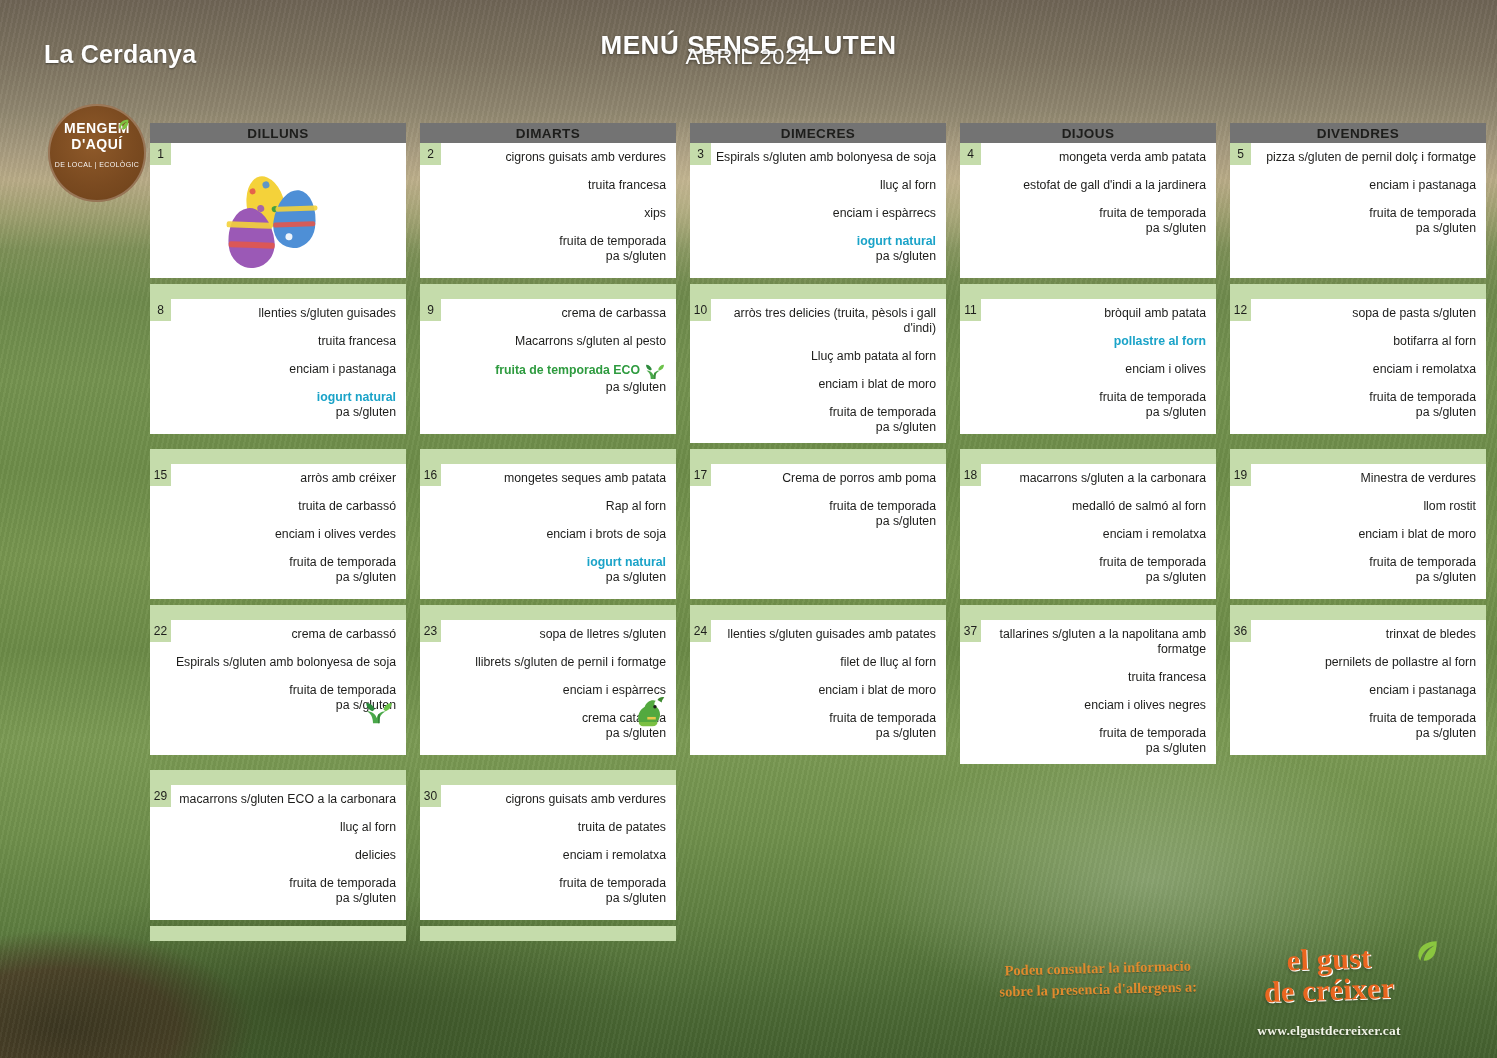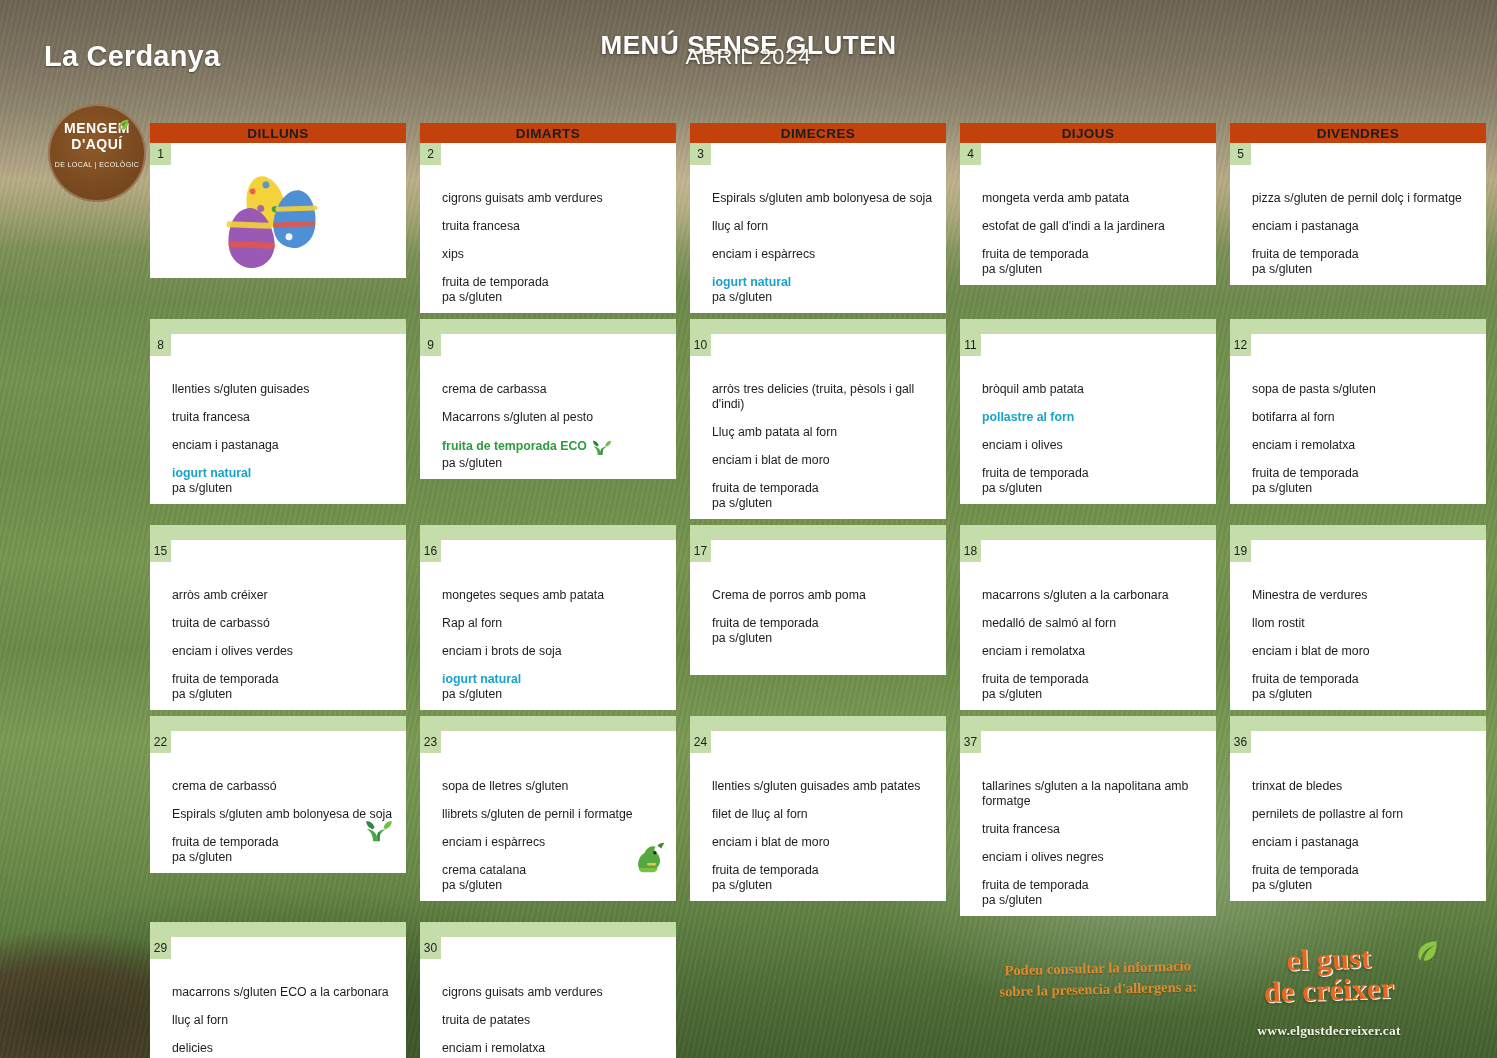--- a/index.html
+++ b/index.html
@@ -43,21 +43,21 @@
     width: 330px; height: 210px;
     background: radial-gradient(ellipse 260px 130px at 60px 180px, #3d3020 0%, #4e3d28 45%, rgba(70,60,40,0) 75%);
     opacity: .85;
   }
 
   
   .brand-title {
     position: absolute;
     left: 44px; top: 40px;
     color: #ffffff;
-    font-size: 29px;
+    font-size: 25px;
     font-weight: bold;
     letter-spacing: .2px;
     text-shadow: 0 1px 2px rgba(0,0,0,.45);
   }
   .doc-title {
     position: absolute;
     left: 0; right: 0; top: 30px;
     text-align: center;
     color: #ffffff;
     font-size: 26px;
@@ -122,21 +122,21 @@
   .cal-row {
     display: flex;
     gap: 14px;
   }
   .col {
     width: 256px;
     flex: 0 0 256px;
   }
   .dayhead {
     height: 20px;
-    background: #c2410c;
+    background: #737373;
     color: #1d1d1b;
     font-size: 13.5px;
     font-weight: bold;
     letter-spacing: .4px;
     display: flex;
     align-items: center;
     justify-content: center;
   }
   .spacer {
     height: 15px;
@@ -168,22 +168,21 @@
     background: #c5dcab;
     color: #1d1d1b;
     font-size: 12px;
     display: flex;
     align-items: center;
     justify-content: center;
   }
   .items {
     margin-left: 14px;
     margin-right: 2px;
-    text-align: left;
-    margin-top: 41px;
+    text-align: right;
   }
   .item {
     font-size: 12.3px;
     color: #1d1d1b;
     line-height: 15px;
     margin-bottom: 13px;
   }
   .item:last-child {
     margin-bottom: 0;
   }

